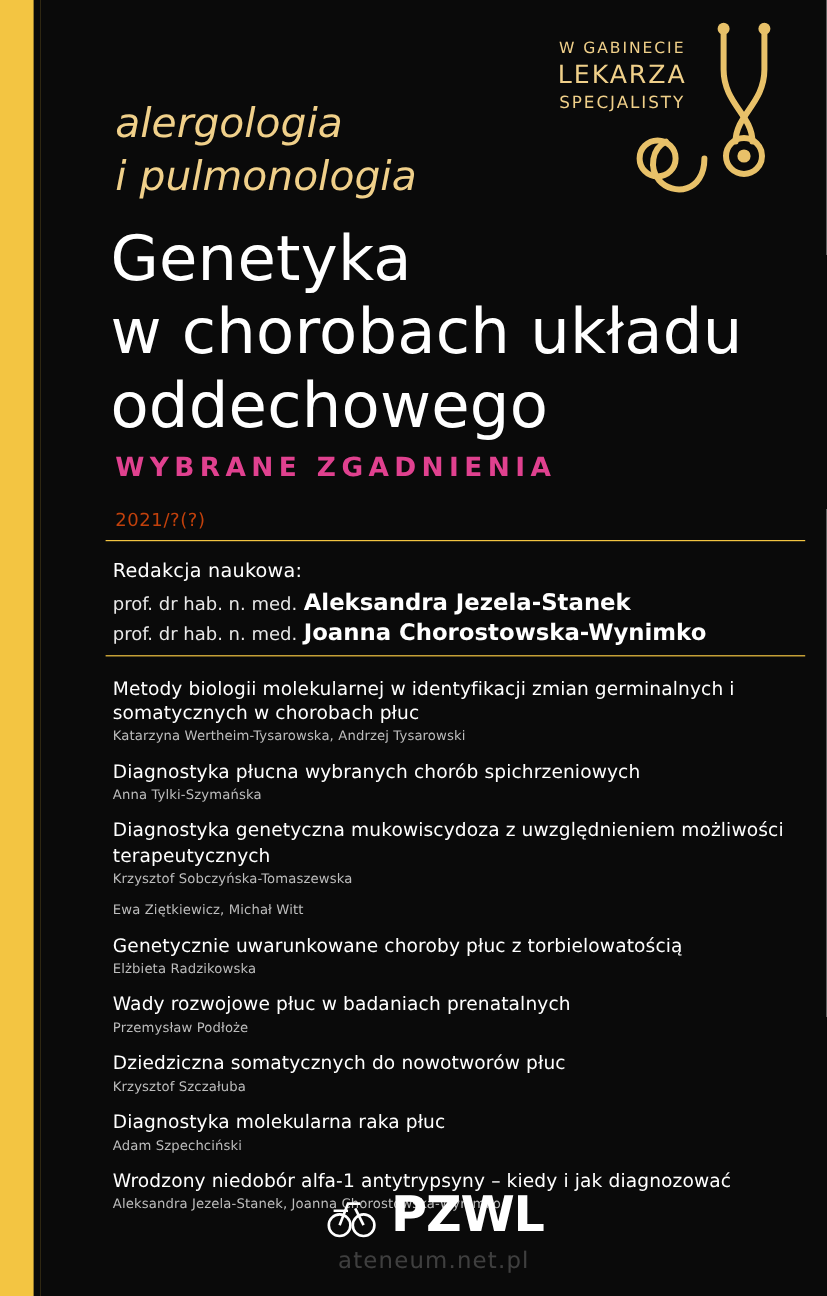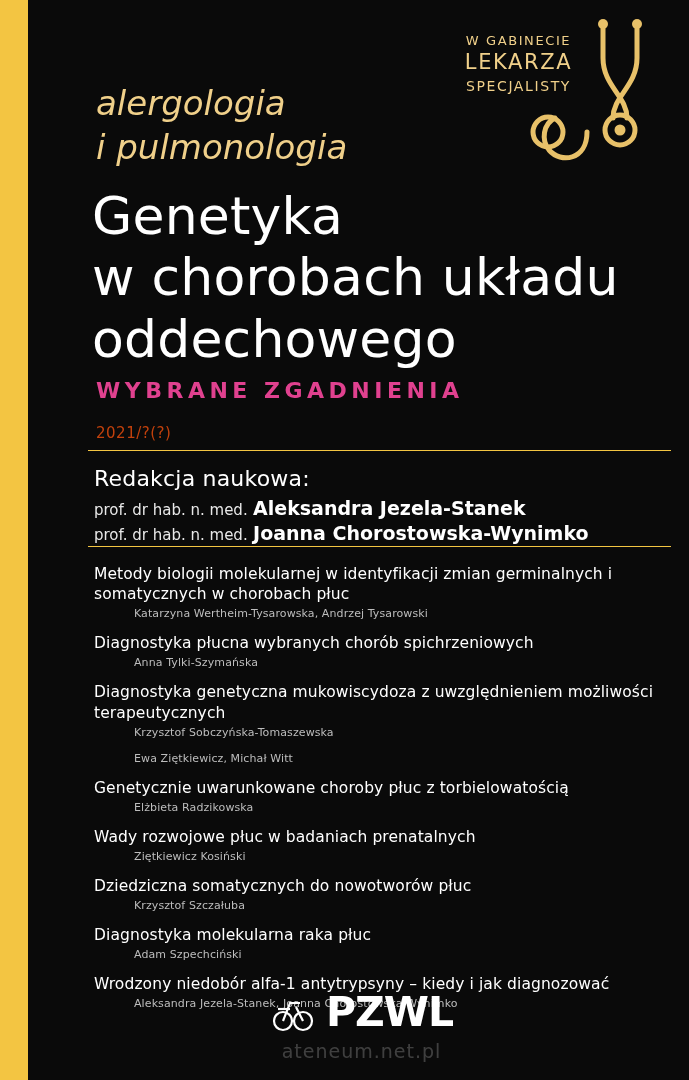--- a/index.html
+++ b/index.html
@@ -116,21 +116,21 @@
   .rule.r1 { top: 450px; }
   .rule.r2 { top: 546px; }
 
   .editors {
     position: absolute;
     left: 60px;
     top: 466px;
     color: #ffffff;
   }
   .editors .lead {
-    font-size: 22px;
+    font-size: 16px;
     margin-bottom: 6px;
     letter-spacing: 0.2px;
   }
   .editors .ed-line {
     font-size: 17px;
     margin-bottom: 3px;
     white-space: nowrap;
   }
   .editors .ed-line .deg {
     font-size: 15px;
@@ -154,21 +154,20 @@
     color: #ffffff;
     font-size: 15.5px;
     line-height: 1.3;
     letter-spacing: 0.1px;
   }
   .toc-authors {
     color: #bdbdbd;
     font-size: 11px;
     margin-top: 3px;
     letter-spacing: 0.1px;
-    margin-left: 40px;
   }
 
   
   .logo {
     position: absolute;
     left: 0;
     right: 0;
     bottom: 38px;
     height: 60px;
     display: flex;
@@ -275,21 +274,21 @@
       </div>
       <div class="toc-item">
         <div class="toc-authors">Ewa Ziętkiewicz, Michał Witt</div>
       </div>
       <div class="toc-item">
         <div class="toc-title">Genetycznie uwarunkowane choroby płuc z torbielowatością</div>
         <div class="toc-authors">Elżbieta Radzikowska</div>
       </div>
       <div class="toc-item">
         <div class="toc-title">Wady rozwojowe płuc w badaniach prenatalnych</div>
-        <div class="toc-authors">Ziętkiewicz Kosiński</div>
+        <div class="toc-authors">Przemysław Podłoże</div>
       </div>
       <div class="toc-item">
         <div class="toc-title">Dziedziczna somatycznych do nowotworów płuc</div>
         <div class="toc-authors">Krzysztof Szczałuba</div>
       </div>
       <div class="toc-item">
         <div class="toc-title">Diagnostyka molekularna raka płuc</div>
         <div class="toc-authors">Adam Szpechciński</div>
       </div>
       <div class="toc-item">

